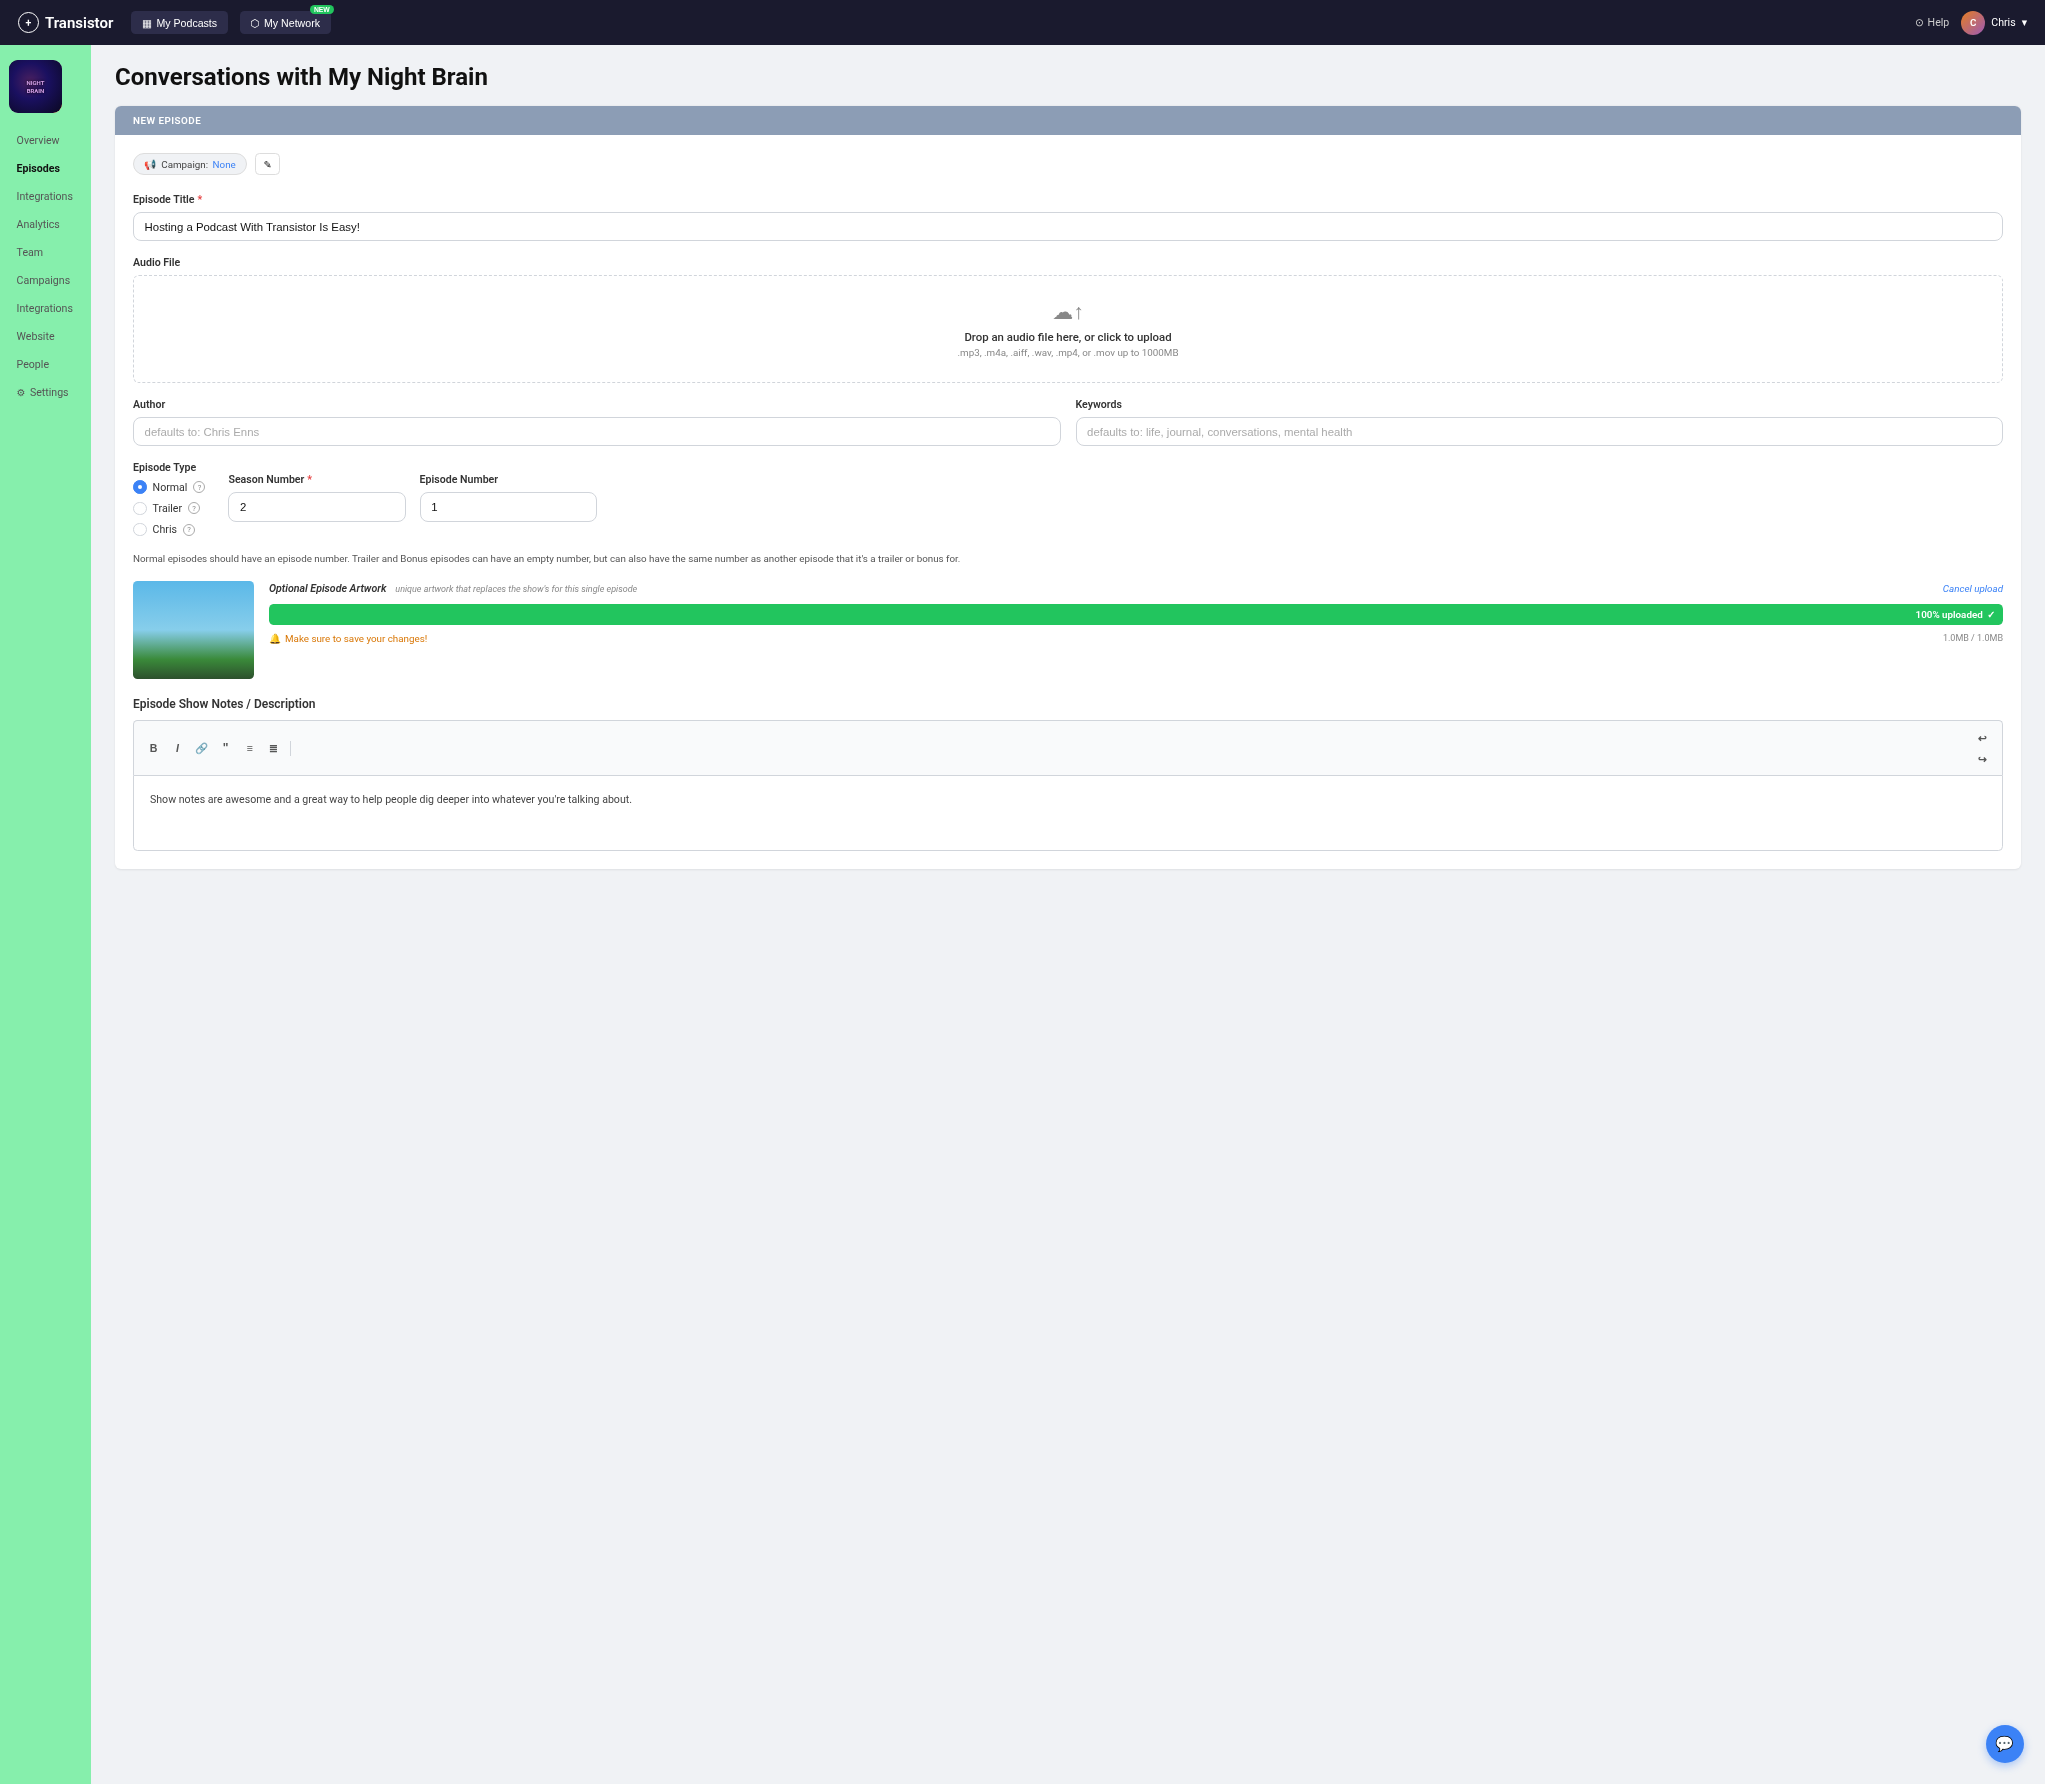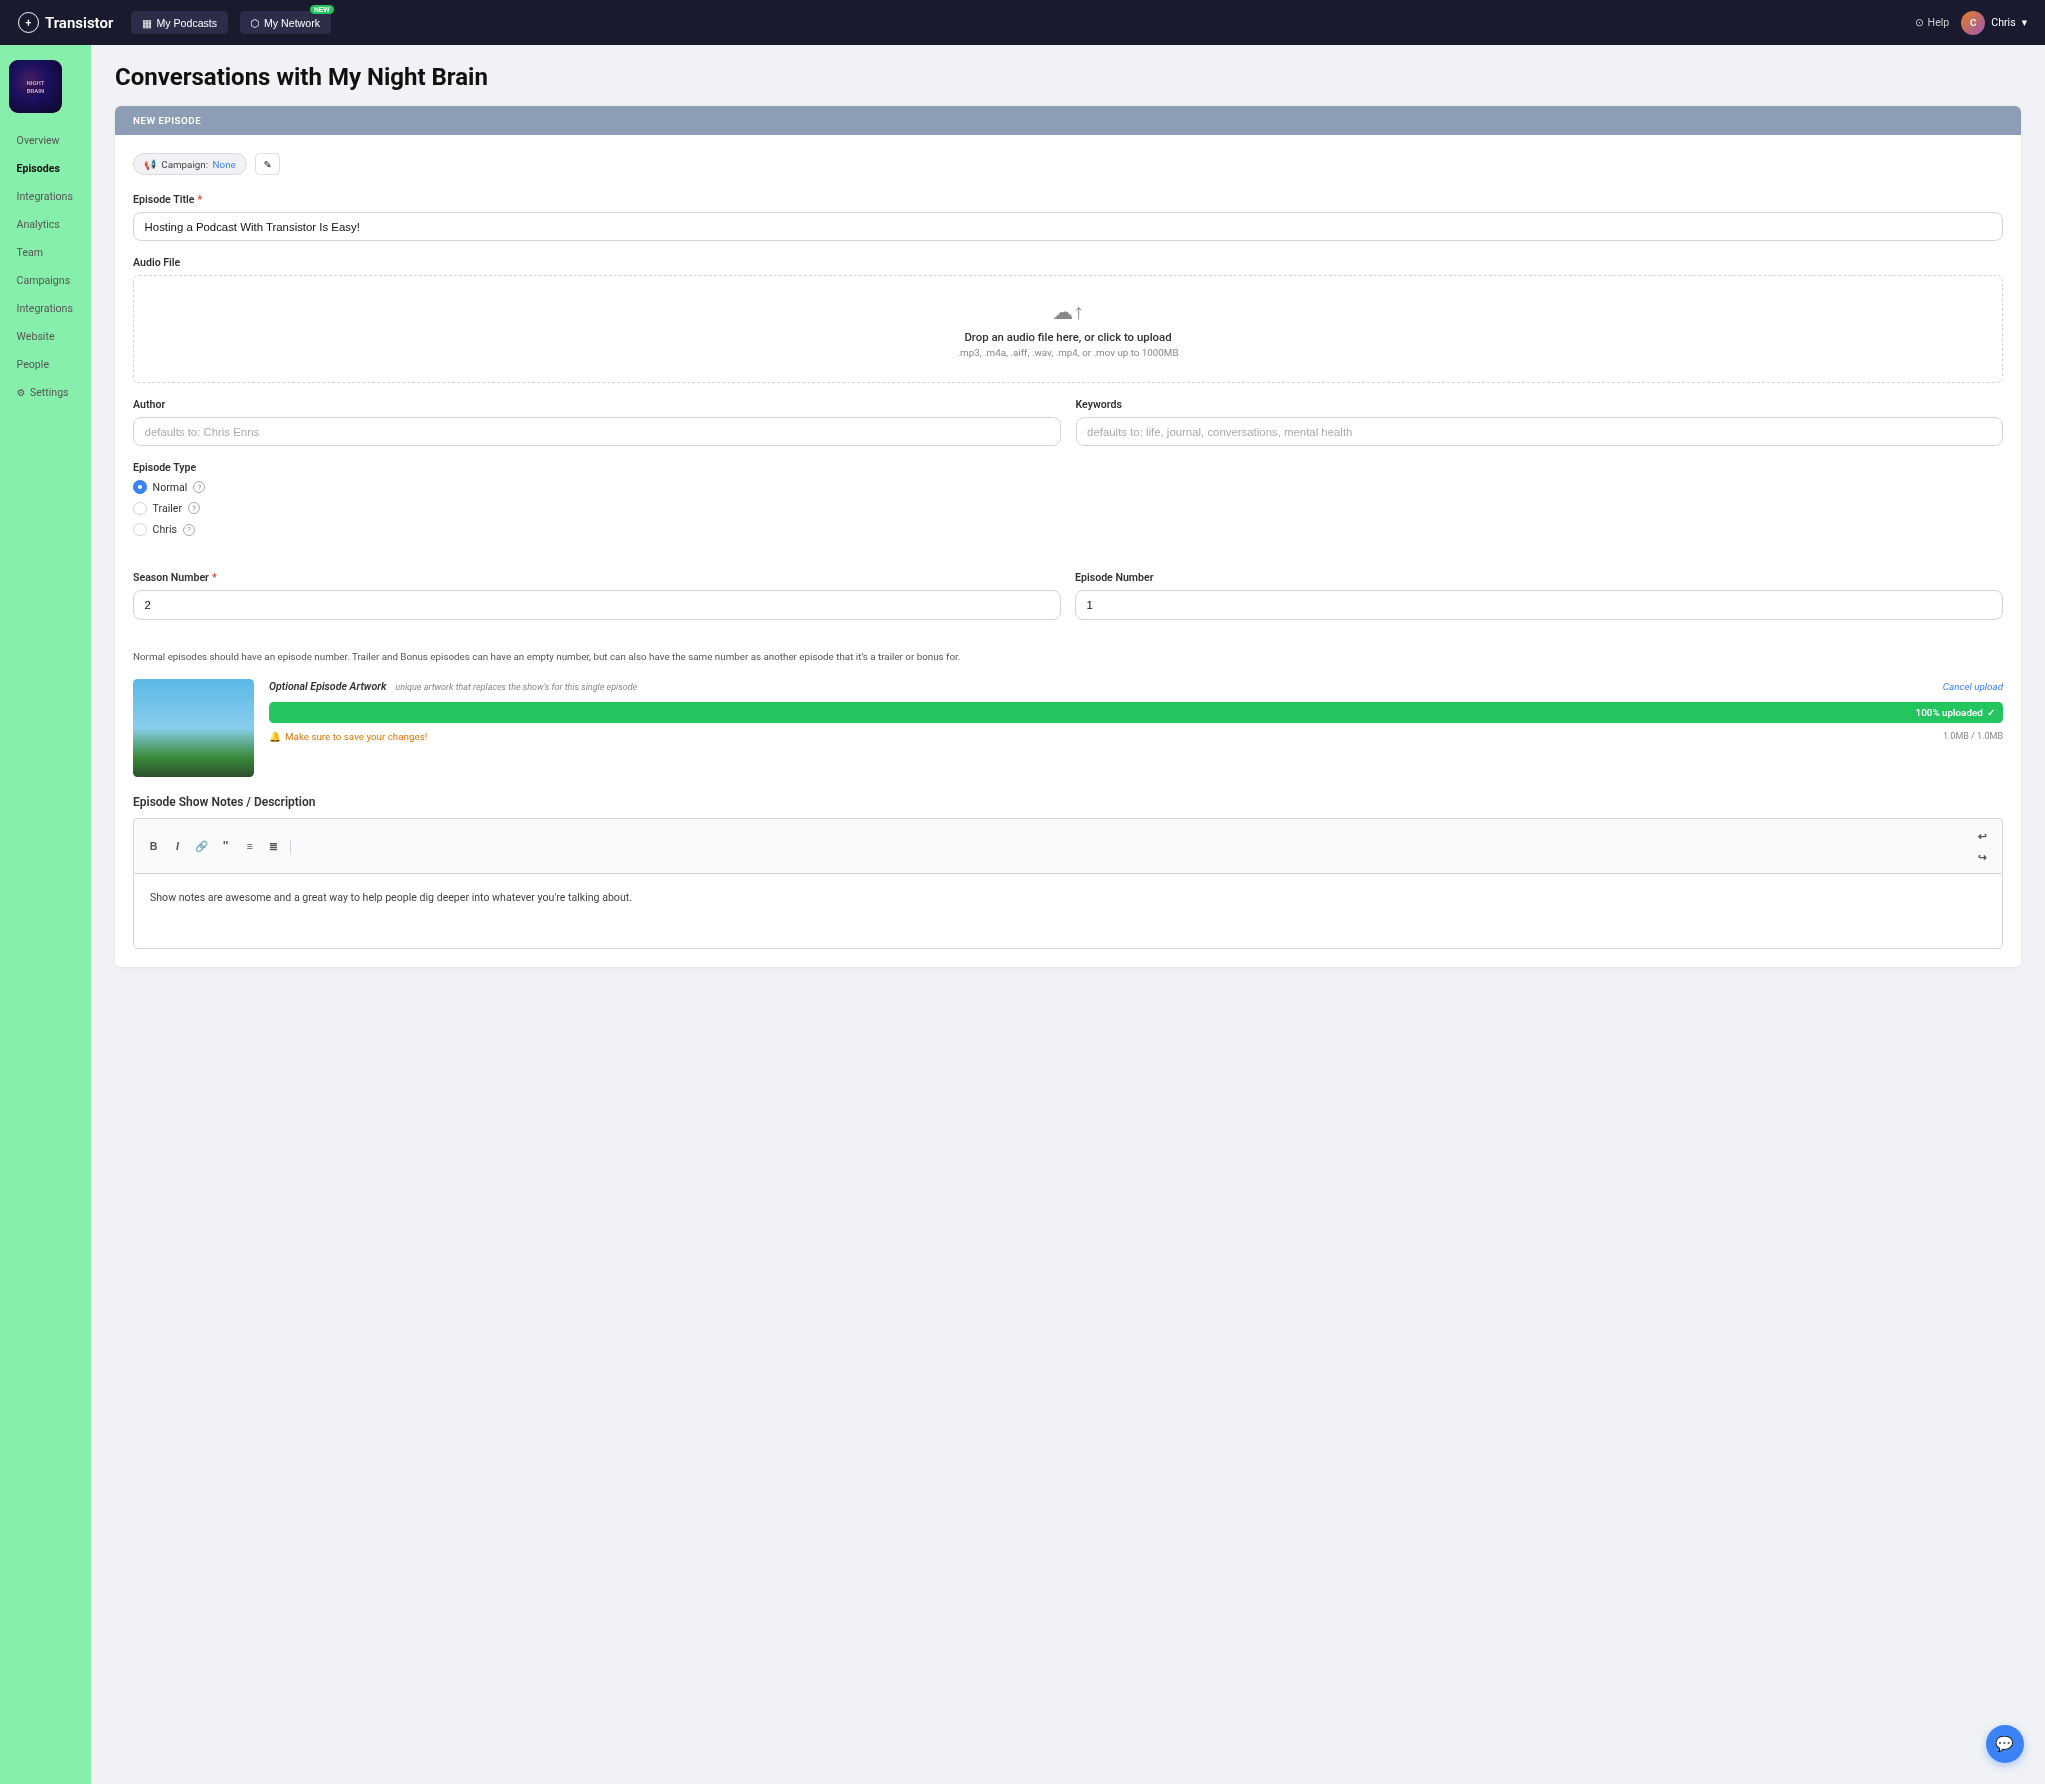--- a/index.html
+++ b/index.html
@@ -241,21 +241,21 @@
       display: inline-flex; align-items: center; justify-content: center;
       font-size: 7.6px; color: #888; cursor: pointer;
     }
 
     
     .fields-row { display: flex; gap: 14px; margin-top: 12px; }
     .fields-row > * { flex: 1; }
 
     
     .episode-type-section { margin-bottom: 15px; }
-    .episode-type-cols { display: flex; gap: 23px; flex-direction: column; }
+    .episode-type-cols { display: flex; gap: 23px; }
 
     
     .episode-note {
       font-size: 9.8px; color: #555;
       margin-bottom: 15px;
       line-height: 1.5;
     }
 
     
     .artwork-section {

